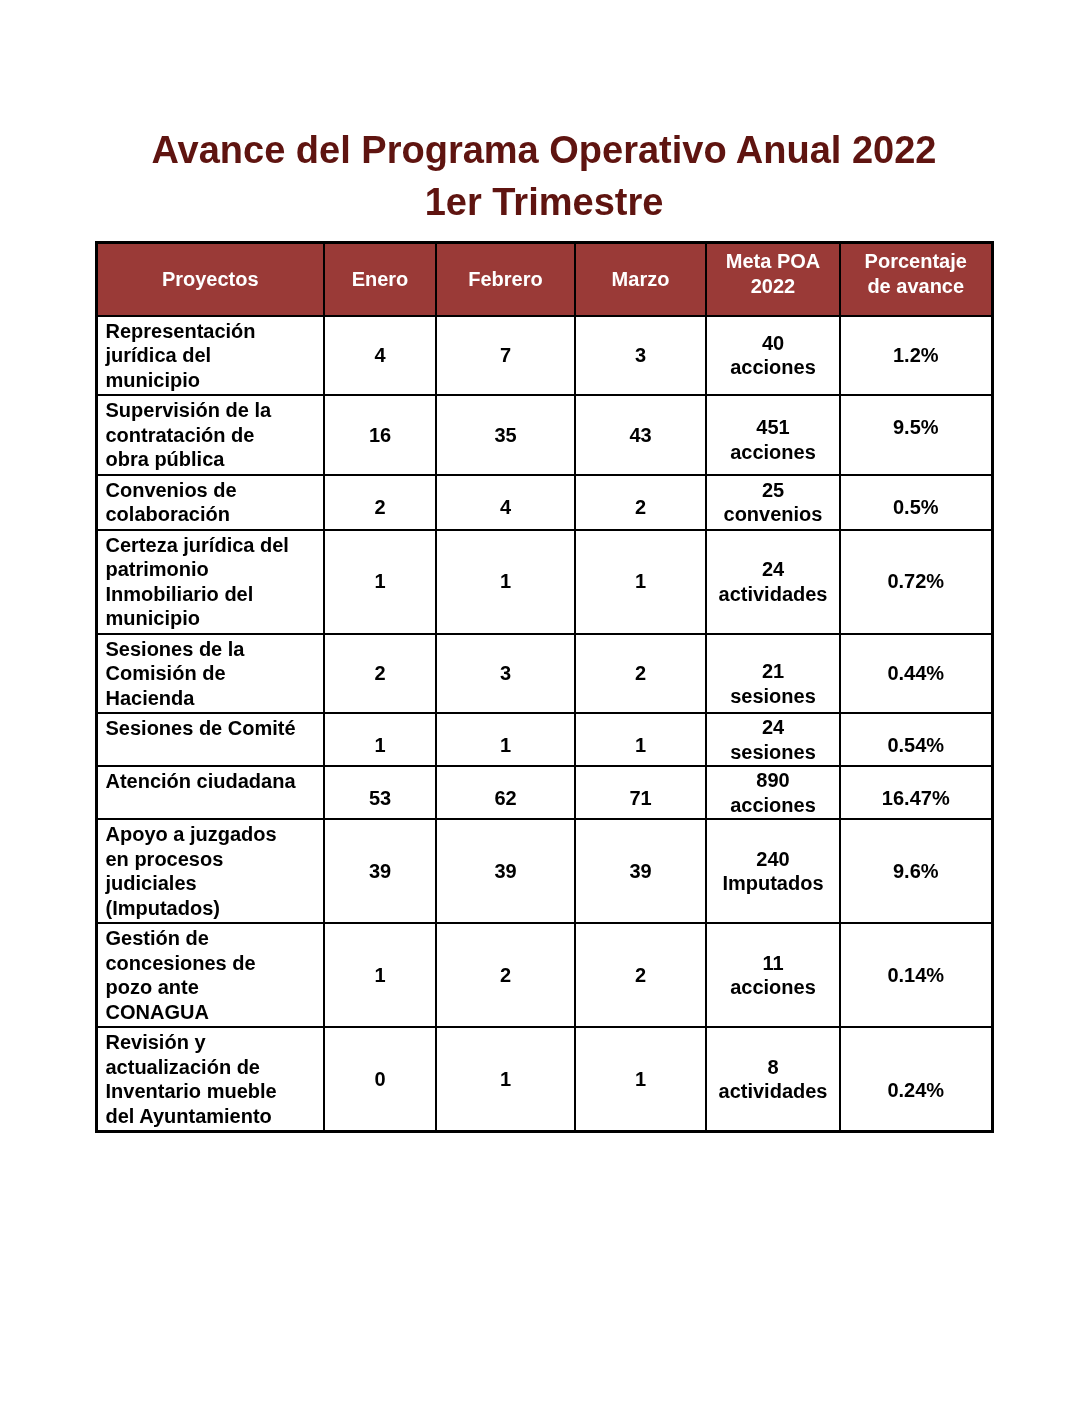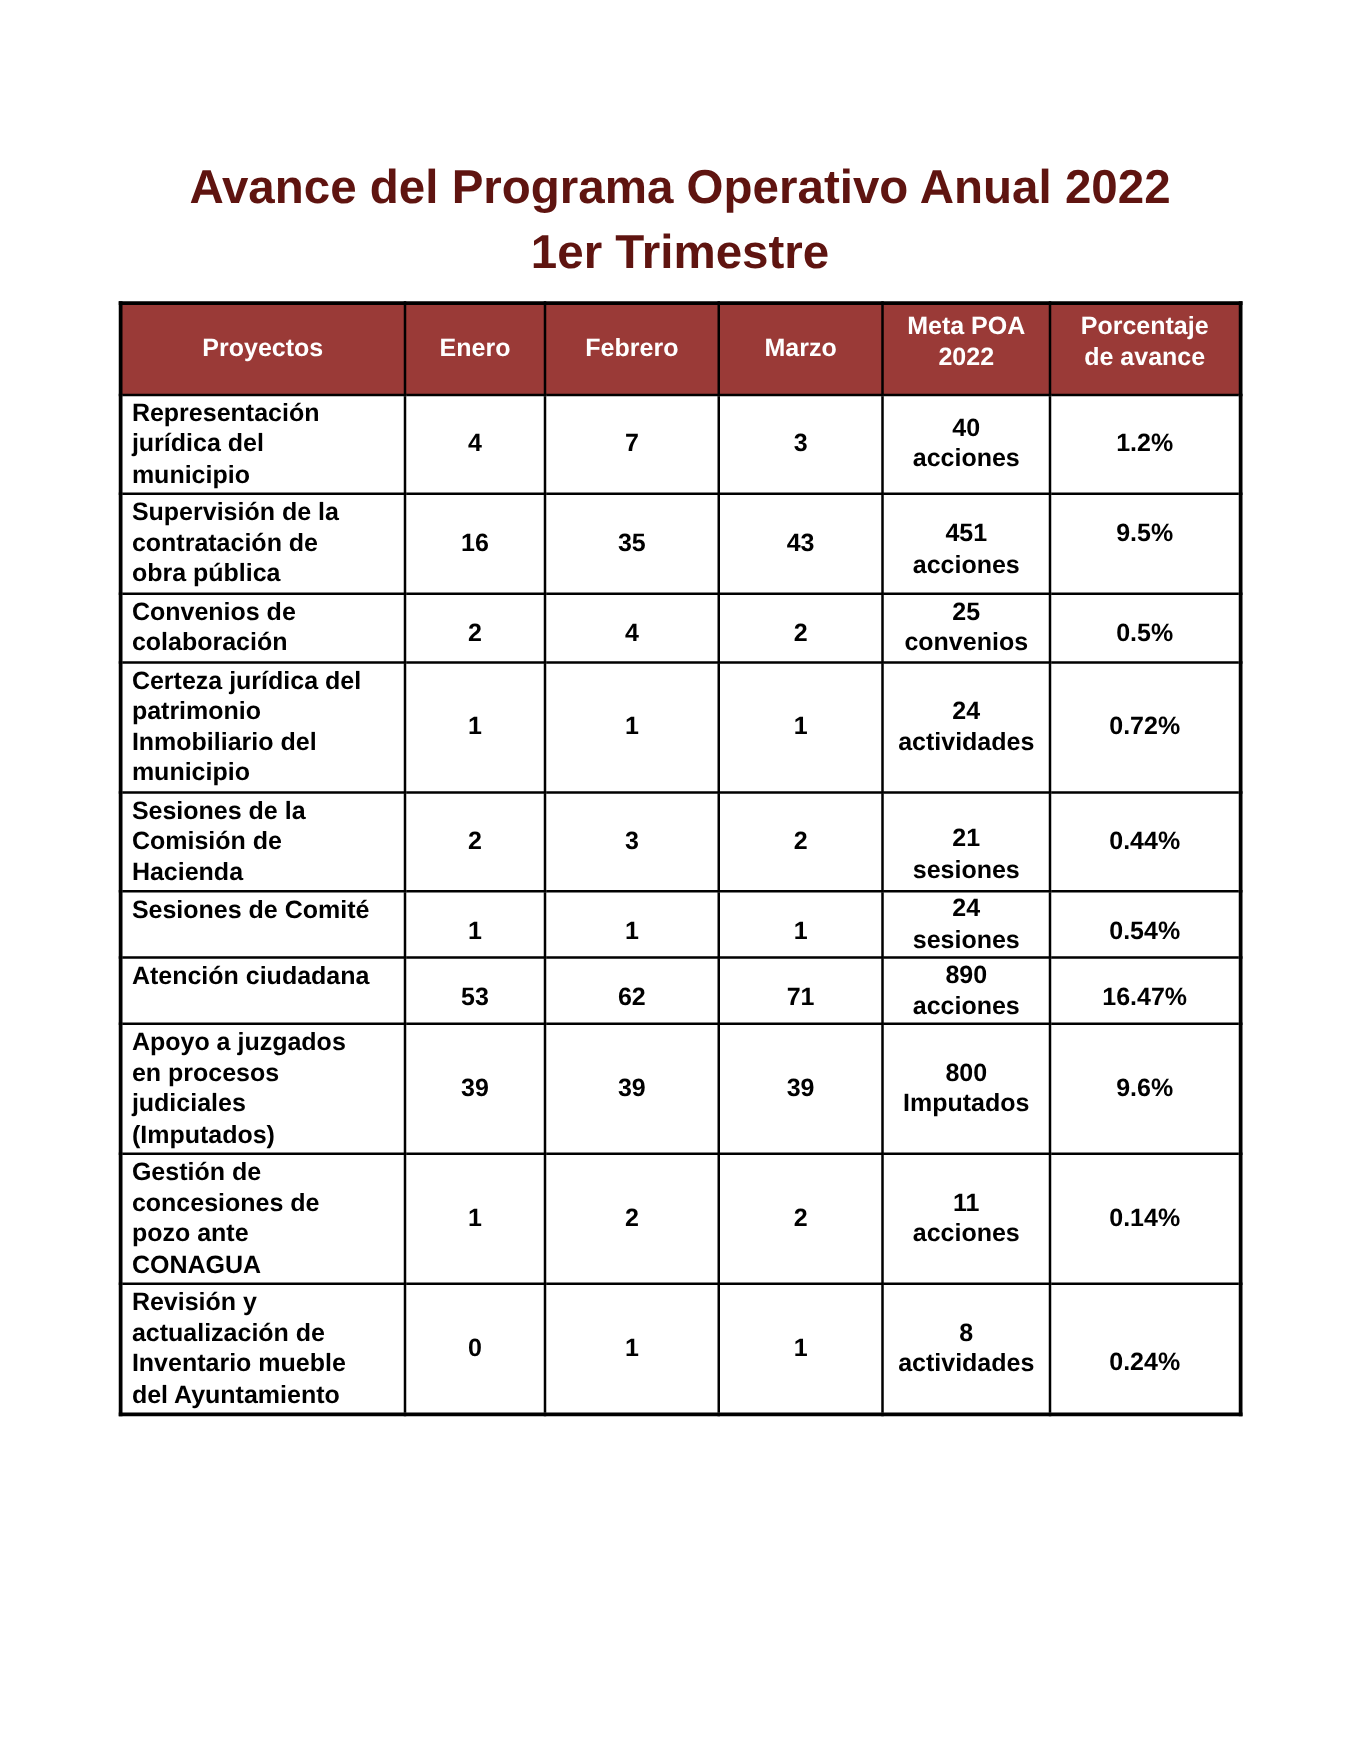--- a/index.html
+++ b/index.html
@@ -205,21 +205,21 @@
       </tr>
 
       <tr>
         <td class="proj">Apoyo a juzgados
 en procesos
 judiciales
 (Imputados)</td>
         <td>39</td>
         <td>39</td>
         <td>39</td>
-        <td class="meta">800
+        <td class="meta">240
 Imputados</td>
         <td>9.6%</td>
       </tr>
 
       <tr>
         <td class="proj">Gestión de
 concesiones de
 pozo ante
 CONAGUA</td>
         <td>1</td>

